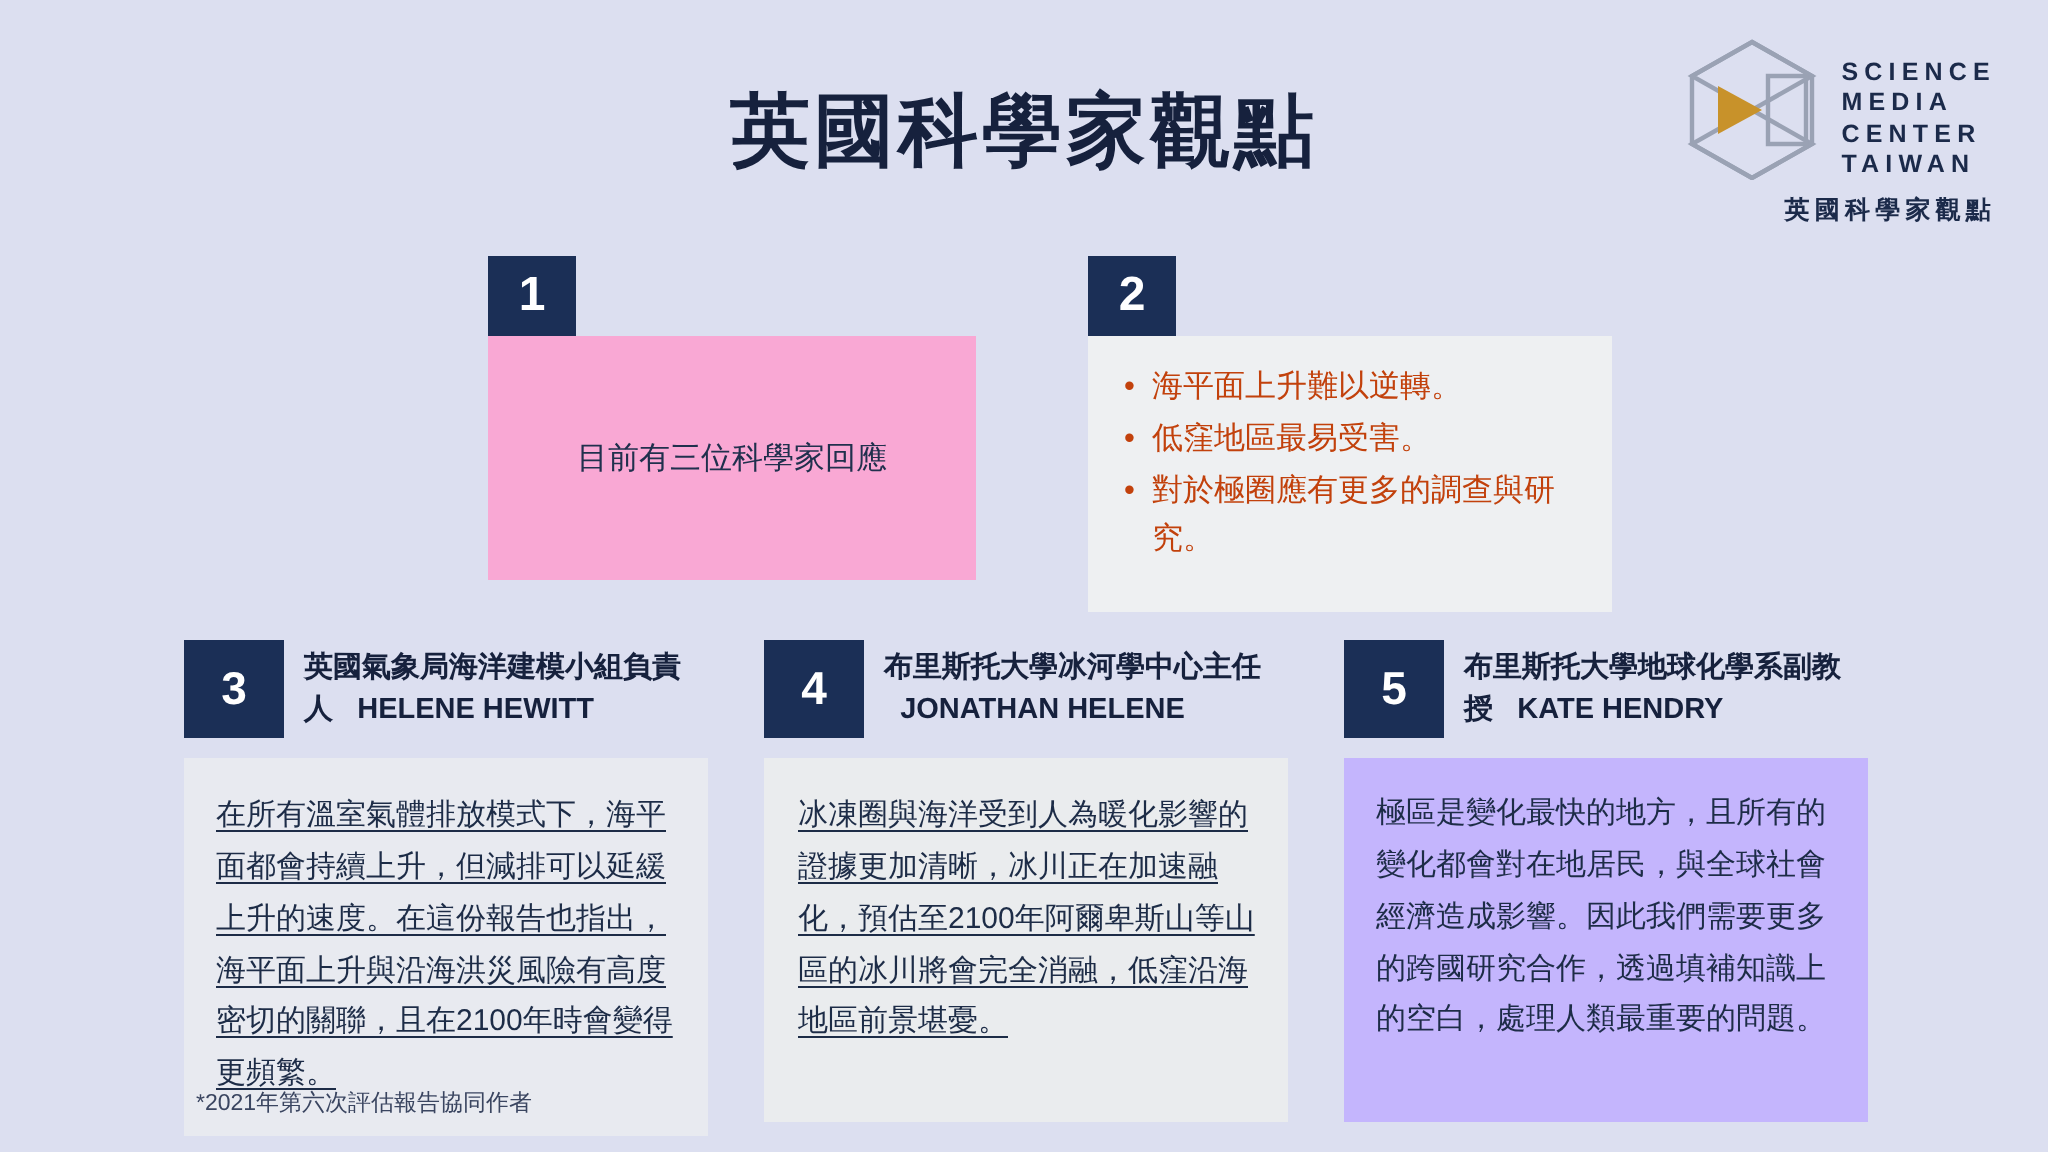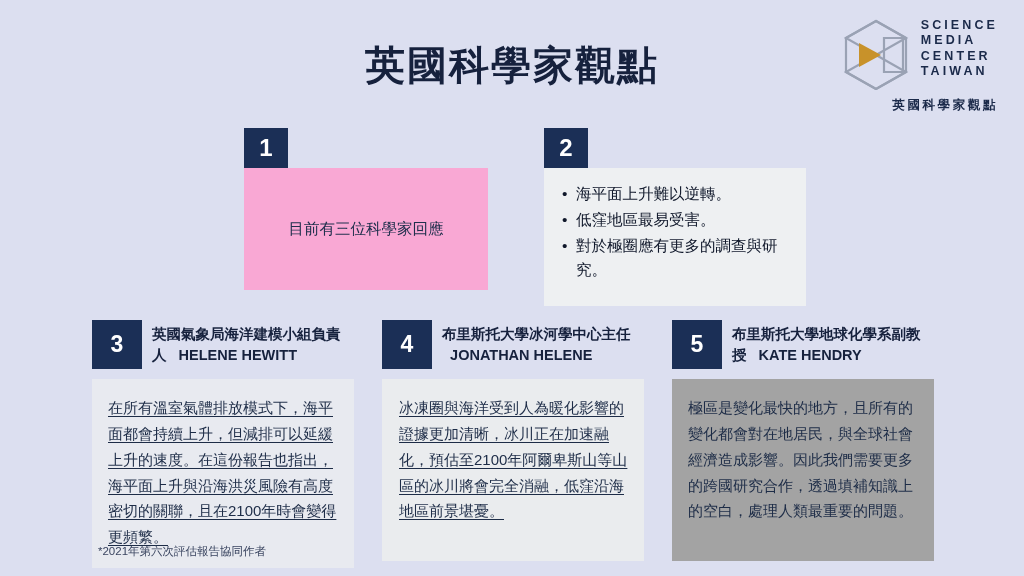--- a/index.html
+++ b/index.html
@@ -23,21 +23,21 @@
   .logo {
     position: absolute;
     top: 18px;
     right: 26px;
     display: flex;
     flex-direction: column;
     align-items: flex-end;
   }
   .logo-row {
     display: flex;
-    align-items: flex-start;
+    align-items: flex-end;
   }
   .logo-mark {
     width: 70px;
     height: 72px;
     position: relative;
     margin-right: 10px;
   }
   .logo-words {
     display: flex;
     flex-direction: column;
@@ -111,21 +111,21 @@
   .bullets {
     margin: 0;
     padding: 0;
     list-style: none;
   }
   .bullets li {
     position: relative;
     padding-left: 16px;
     font-size: 15.5px;
     line-height: 1.55;
-    color: #0f172a;
+    color: #c2410c;
     margin-bottom: 2px;
   }
   .bullets li:before {
     content: "•";
     position: absolute;
     left: 2px;
     top: 0;
   }
   
   .col {
@@ -162,21 +162,21 @@
   .col-body {
     background: #eaecee;
     margin-top: 10px;
     padding: 16px 16px 18px 16px;
     font-size: 15px;
     line-height: 1.72;
     color: #1d2c47;
   }
   .col.c3 .col-body { background: #e8eaf0; min-height: 148px; }
   .col.c4 .col-body { background: #eaecee; min-height: 148px; padding-left: 17px; }
-  .col.c5 .col-body { background: #a3a3a3; min-height: 148px; }
+  .col.c5 .col-body { background: #c4b5fd; min-height: 148px; font-family: Liberation Mono, monospace; }
   .u { text-decoration: underline; text-underline-offset: 3px; }
   
   .footnote {
     position: absolute;
     left: 98px;
     top: 544px;
     font-size: 11.5px;
     color: #3a4560;
   }
 </style>

